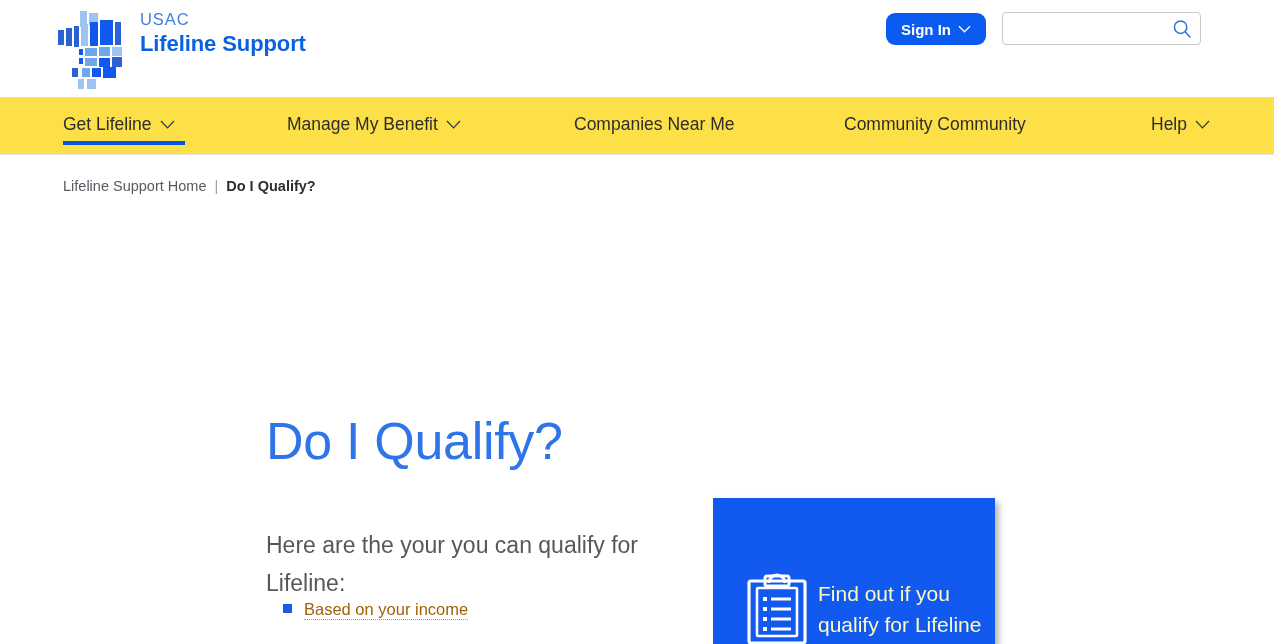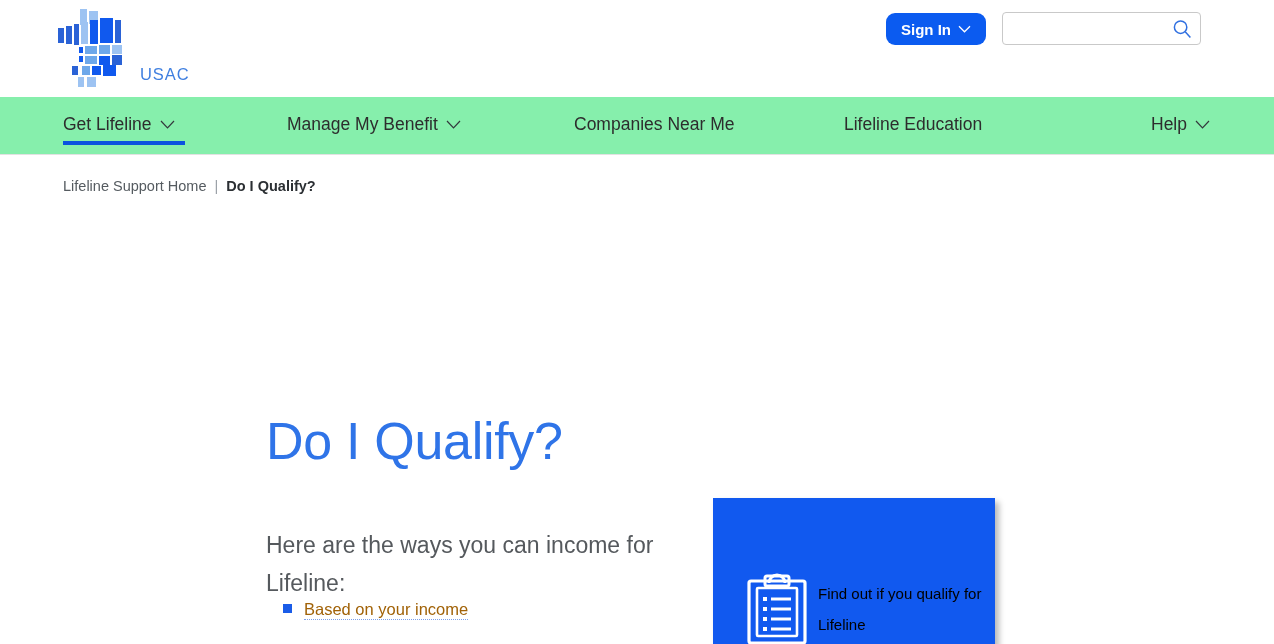--- a/index.html
+++ b/index.html
@@ -20,21 +20,21 @@
   .header {
     position: relative;
     height: 97px;
     background: #ffffff;
   }
   .brand {
     position: absolute;
     left: 58px;
     top: 11px;
     display: flex;
-    align-items: flex-end;
+    align-items: flex-start;
     height: 76px;
   }
   .logo-mark {
     position: relative;
     width: 70px;
     height: 78px;
     flex: 0 0 70px;
   }
   .logo-mark i {
     position: absolute;
@@ -119,21 +119,21 @@
     width: 20px;
     height: 20px;
     cursor: pointer;
   }
 
   
   .nav {
     position: relative;
     height: 57px;
     border-bottom: 1px solid #e2e2e2;
-    background: #86efac;
+    background: #fde047;
   }
   .nav-item {
     position: absolute;
     top: 17px;
     font-size: 17.5px;
     color: #2d2d2d;
     display: flex;
     align-items: center;
     gap: 8px;
     cursor: pointer;
@@ -245,23 +245,23 @@
     position: absolute;
     left: 33px;
     top: 74px;
     width: 68px;
     height: 76px;
   }
   .qcard-sub {
     position: absolute;
     left: 105px;
     top: 80px;
-    font-size: 15px;
+    font-size: 21px;
     line-height: 31px;
-    color: #000000;
+    color: #fef9c3;
     width: 180px;
   }
 </style>
 </head>
 <body>
 
 <div class="header">
 
   <div class="brand">
     <div class="logo-mark">
@@ -284,20 +284,21 @@
         <i style="left: 54px; top: 46px; width: 10px; height: 10px; background: rgb(42, 98, 214);"></i>
         <i style="left: 14px; top: 57px; width: 6px; height: 9px; background: rgb(42, 98, 214);"></i>
         <i style="left: 24px; top: 57px; width: 8px; height: 9px; background: rgb(110, 168, 234);"></i>
         <i style="left: 34px; top: 57px; width: 9px; height: 9px; background: rgb(16, 89, 238);"></i>
         <i style="left: 45px; top: 56px; width: 13px; height: 11px; background: rgb(16, 89, 238);"></i>
         <i style="left: 20px; top: 68px; width: 6px; height: 10px; background: rgb(157, 195, 242);"></i>
         <i style="left: 29px; top: 68px; width: 9px; height: 10px; background: rgb(157, 195, 242);"></i>
       </div>
     <div class="brand-text">
       <span class="brand-usac">USAC</span>
+      <span class="brand-name">Lifeline Support</span>
     </div>
   </div>
 
   <button class="signin-btn">
     <span>Sign In</span>
     <span class="chev">
       <svg viewBox="0 0 13 8" width="13" height="8" aria-hidden="true">
         <path d="M1 1.2 L6.5 6.8 L12 1.2" fill="none" stroke="#ffffff" stroke-width="1.3"></path>
       </svg>
     </span>
@@ -329,21 +330,21 @@
     </div>
     <div class="nav-item" style="left: 287px;">
       <span>Manage My Benefit</span>
       <span class="chev">
         <svg viewBox="0 0 15 9" width="15" height="9" aria-hidden="true">
           <path d="M1 1 L7.5 7.8 L14 1" fill="none" stroke="#33383d" stroke-width="1.2"></path>
         </svg>
       </span>
     </div>
     <div class="nav-item" style="left: 844px;">
-      <span>Lifeline Education</span>
+      <span>Community Community</span>
     </div>
     <div class="nav-item" style="left: 1135px; margin-left: 16px;">
       <span>Help</span>
       <span class="chev">
         <svg viewBox="0 0 15 9" width="15" height="9" aria-hidden="true">
           <path d="M1 1 L7.5 7.8 L14 1" fill="none" stroke="#33383d" stroke-width="1.2"></path>
         </svg>
       </span>
     </div>
   </div>
@@ -351,21 +352,21 @@
 <div class="breadcrumb">
   <span class="bc-link">Lifeline Support Home</span>
   <span class="bc-sep">|</span>
   <span class="bc-current">Do I Qualify?</span>
 </div>
 
 <div class="main">
 
   <h1 class="page-title">Do I Qualify?</h1>
 
-  <p class="lead">Here are the ways you can income for Lifeline:</p>
+  <p class="lead">Here are the your you can qualify for Lifeline:</p>
 
   <ul class="qual-list">
       <li><span class="qual-link">Based on your income</span></li>
     </ul>
 
   <div class="qcard">
     <div class="clipboard-icon">
       <svg viewBox="0 0 68 76" width="68" height="76" aria-hidden="true">
         <rect x="3" y="9" width="56" height="62" rx="2" fill="none" stroke="#ffffff" stroke-width="3.2"></rect>
         <rect x="11" y="16" width="40" height="48" rx="1" fill="none" stroke="#ffffff" stroke-width="2.6"></rect>

